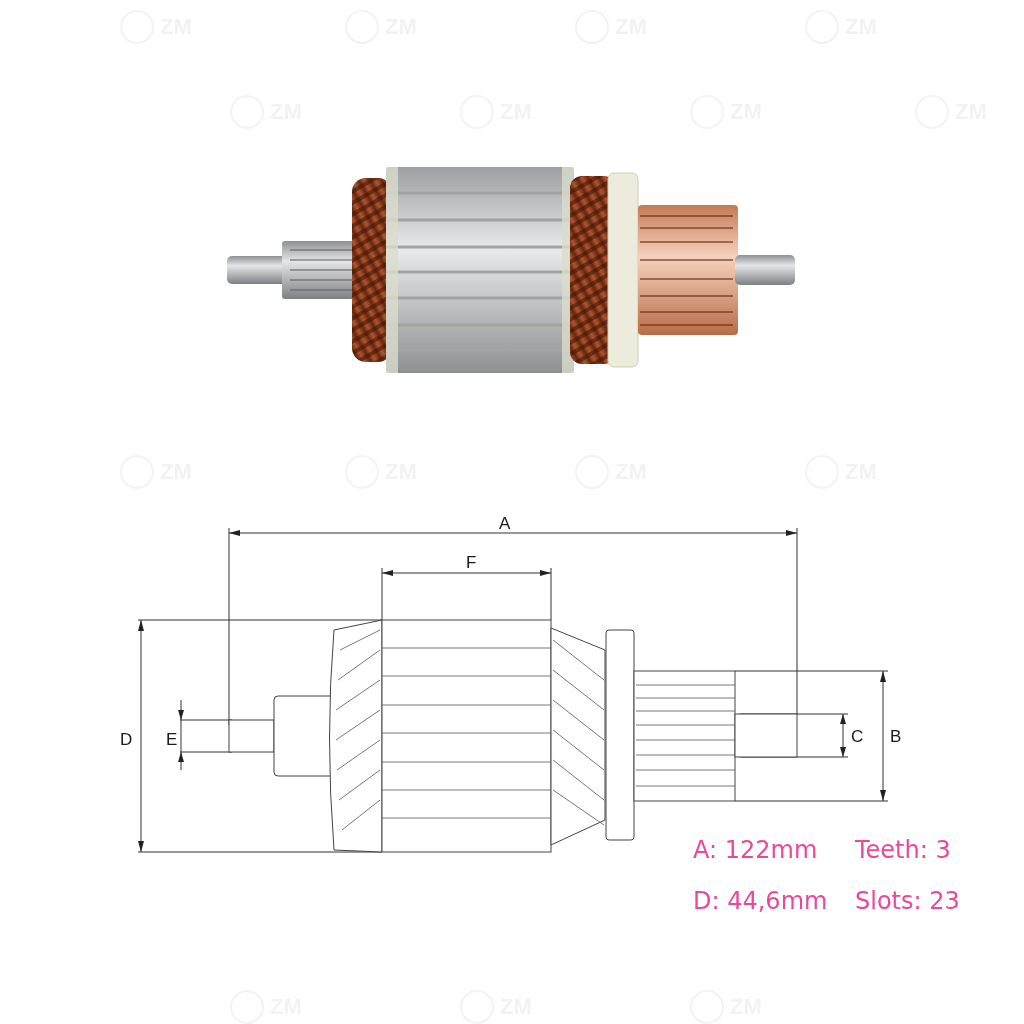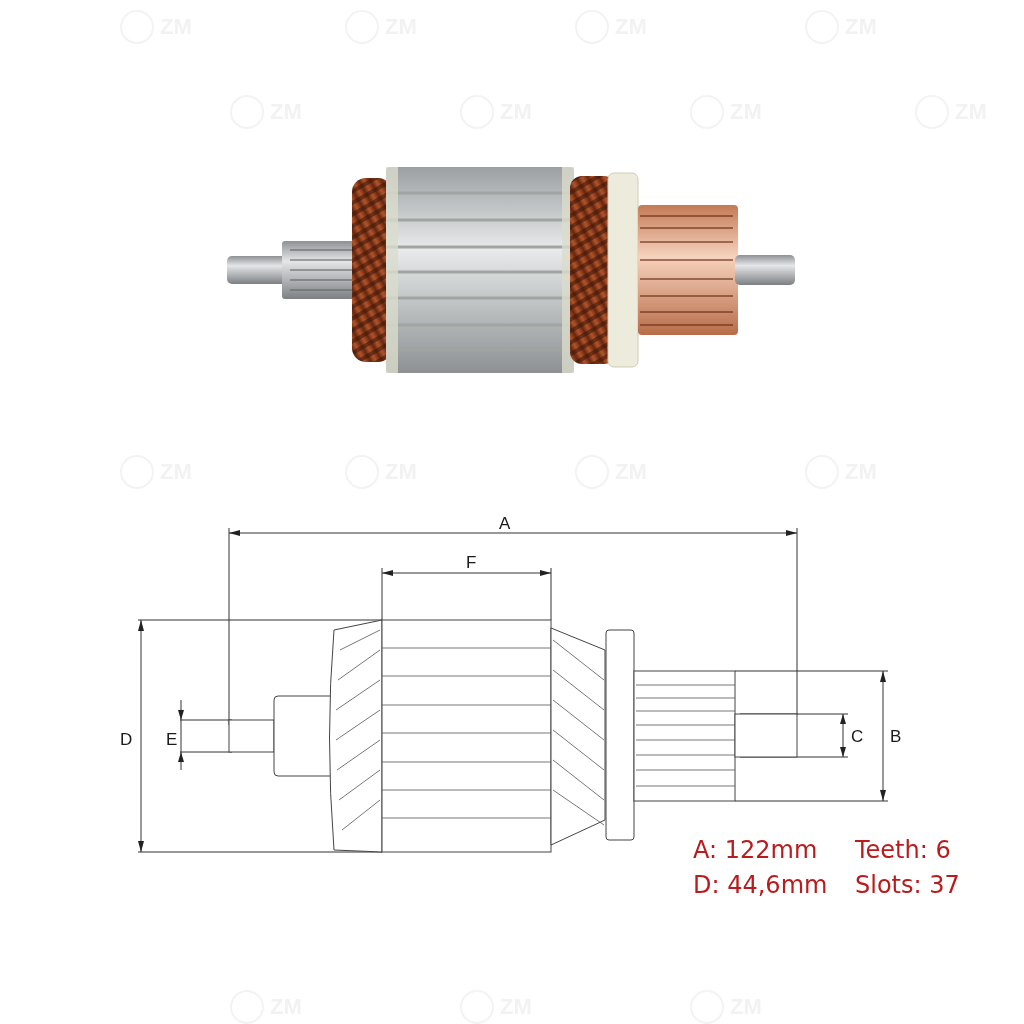--- a/index.html
+++ b/index.html
@@ -1,21 +1,21 @@
 <!DOCTYPE html>
 <html><head>
 <meta charset="utf-8">
 <style>
   html, body { margin: 0; padding: 0; background: #ffffff; }
   body { width: 1024px; height: 1024px; position: relative; overflow: hidden; font-family: "DejaVu Sans", sans-serif; }
   .watermark { position: absolute; color: #f2f2f2; font-weight: bold; font-size: 22px; font-family: "Liberation Sans", sans-serif; display: flex; align-items: center; gap: 6px; }
   .watermark .ring { width: 30px; height: 30px; border: 2px solid #f3f3f3; border-radius: 50%; }
   svg { position: absolute; left: 0; top: 0; }
   .dim-label { font-family: "Liberation Sans", sans-serif; font-size: 17px; fill: #1a1a1a; }
-  .specs { position: absolute; left: 693px; top: 835px; display: grid; grid-template-columns: 162px 140px; row-gap: 4px; font-family: "DejaVu Sans", sans-serif; font-size: 24px; color: #b91c1c; line-height: 31px; }
+  .specs { position: absolute; left: 693px; top: 835px; display: grid; grid-template-columns: 162px 140px; row-gap: 20px; font-family: "DejaVu Sans", sans-serif; font-size: 24px; color: #ec4899; line-height: 31px; }
   .specs span { white-space: nowrap; }
 </style>
 </head>
 <body>
 
 <div>
   <div class="watermark" style="left:120px;top:10px">
       <div class="ring"></div>
       <span>ZM</span>
     </div>
@@ -225,16 +225,16 @@
   <text class="dim-label" x="499" y="529">A</text>
   <text class="dim-label" x="466" y="568">F</text>
   <text class="dim-label" x="120" y="745">D</text>
   <text class="dim-label" x="166" y="745">E</text>
   <text class="dim-label" x="851" y="742">C</text>
   <text class="dim-label" x="890" y="742">B</text>
 </svg>
 
 <div class="specs">
   <span>A: 122mm</span>
-  <span>Teeth: 6</span>
+  <span>Teeth: 3</span>
   <span>D: 44,6mm</span>
-  <span>Slots: 37</span>
+  <span>Slots: 23</span>
 </div>
 
 </body></html>

